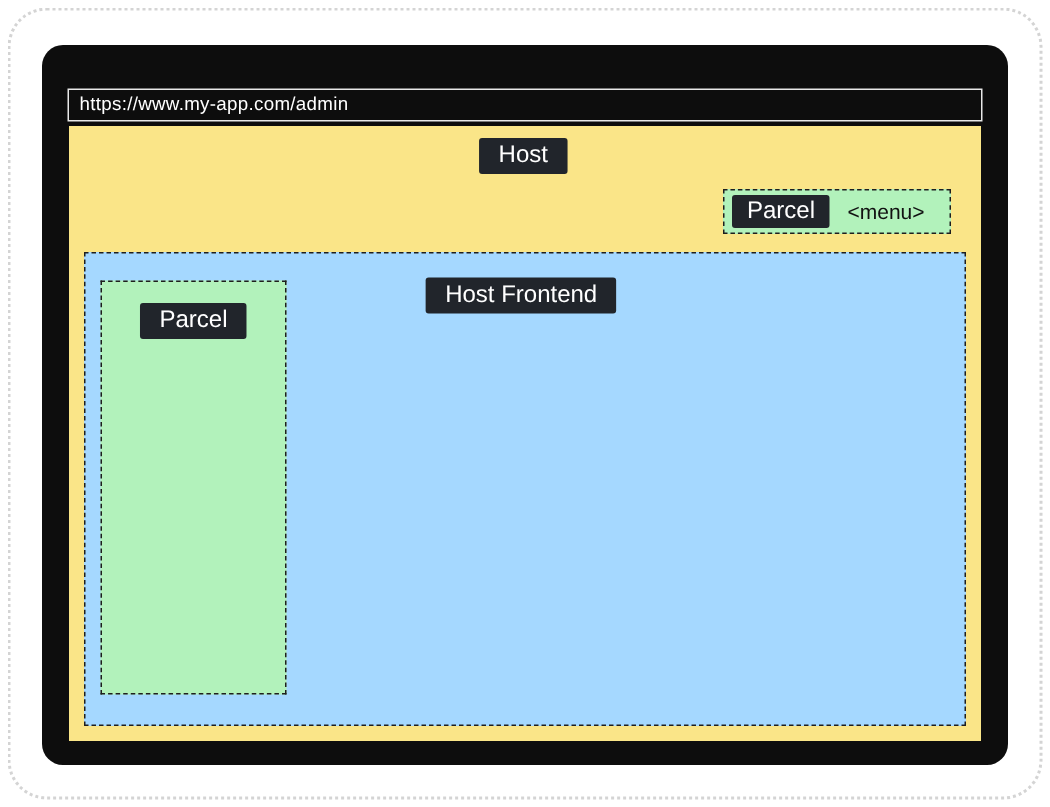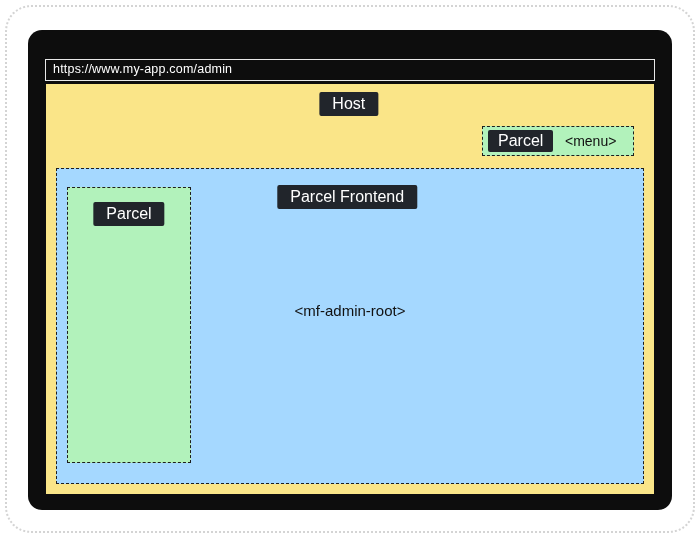--- a/index.html
+++ b/index.html
@@ -131,23 +131,22 @@
 
     <span class="badge host-badge">Host</span>
 
     <div class="menu-parcel">
       <span class="badge">Parcel</span>
       <span class="tag-text menu-tag">&lt;menu&gt;</span>
     </div>
 
     <div class="mf-area">
 
-      <span class="badge mf-badge">Parcel Frontend</span>
+      <span class="badge mf-badge">Host Frontend</span>
 
-      <span class="tag-text mf-root-tag">&lt;mf-admin-root&gt;</span>
 
       <div class="nav-parcel">
         <span class="badge nav-badge">Parcel</span>
       </div>
 
     </div>
 
   </div>
 
 </div>

